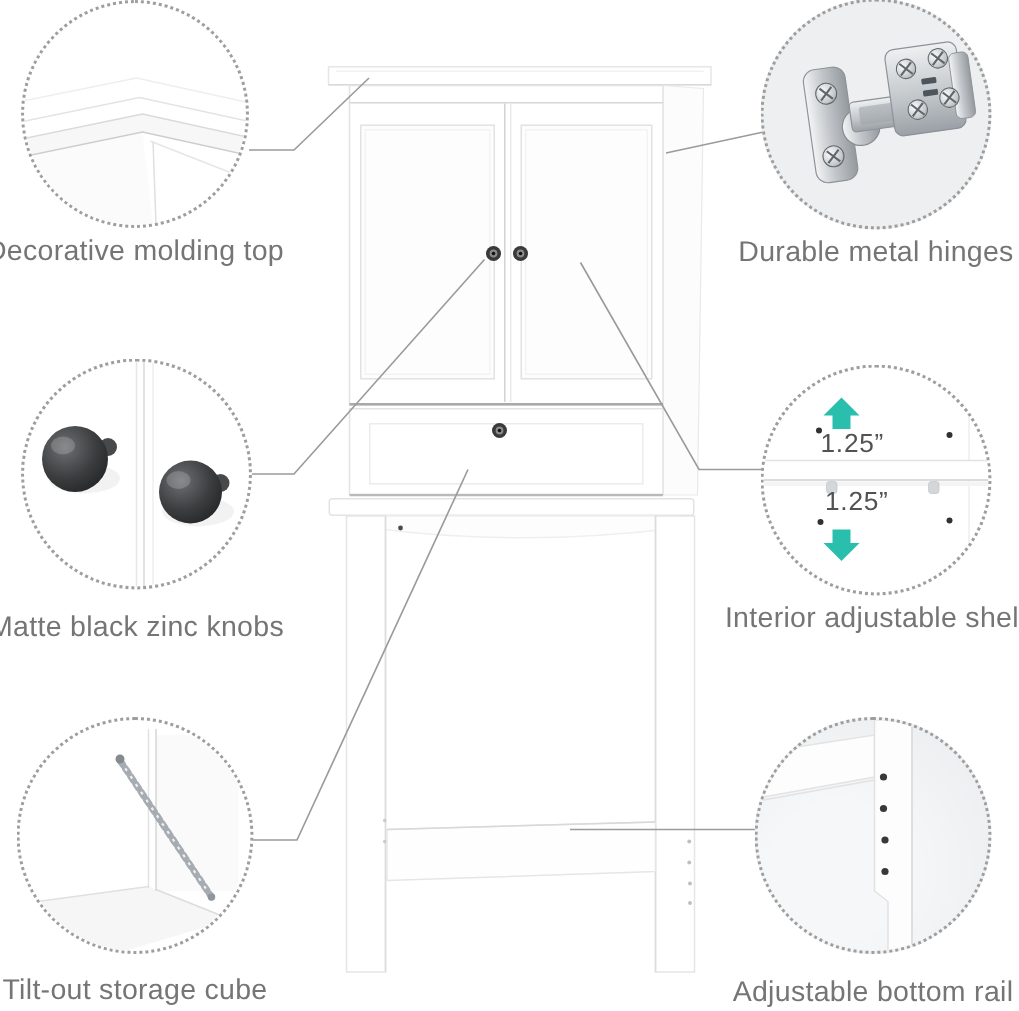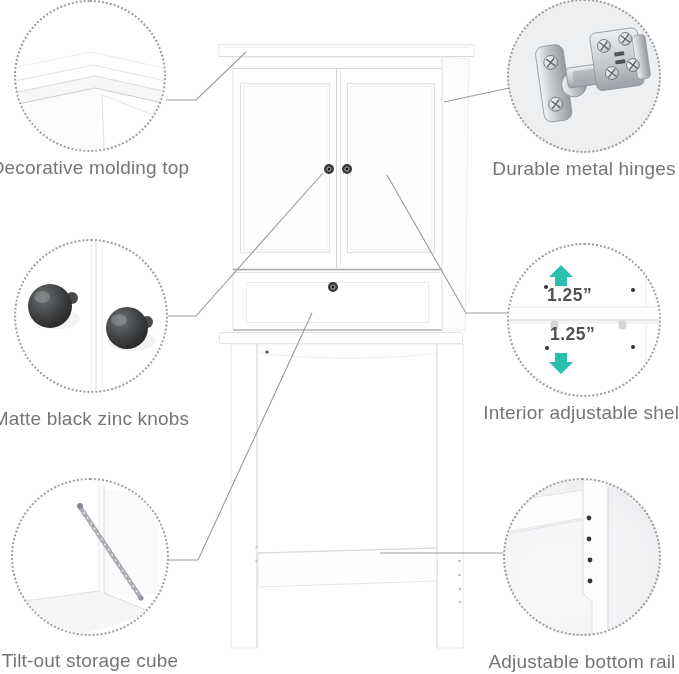--- a/index.html
+++ b/index.html
@@ -11,21 +11,21 @@
   .detail-circle{
     position:absolute;border:2px dotted #9e9e9e;border-radius:50%;
     overflow:hidden;box-sizing:border-box;background:#ffffff;
   }
   .detail-circle svg{position:absolute;left:0;top:0;}
   .feature-label{
     position:absolute;width:240px;text-align:center;
     font-size:19px;font-weight:300;letter-spacing:.2px;color:#757575;white-space:nowrap;
   }
   .measure{
-    position:absolute;font-size:17.5px;font-weight:700;color:#525252;letter-spacing:.5px;
+    position:absolute;font-size:17.5px;font-weight:400;color:#525252;letter-spacing:.5px;
     z-index:3;white-space:nowrap;
   }
   .gray-bg{background:radial-gradient(circle at 35% 65%, #f6f7f8 30%, #e9ebee 100%);}
 </style>
 </head>
 <body>
 
 <div class="canvas">
 
   <svg class="scene" viewBox="0 0 679 674">

